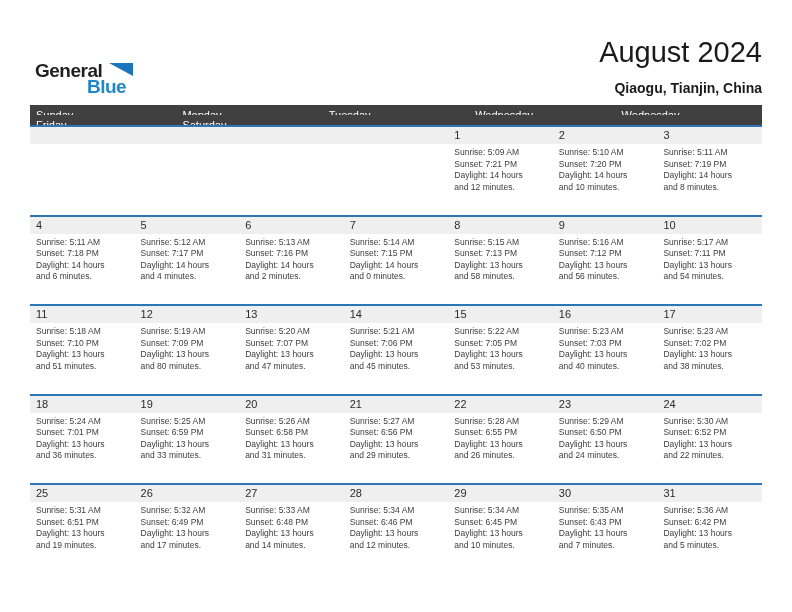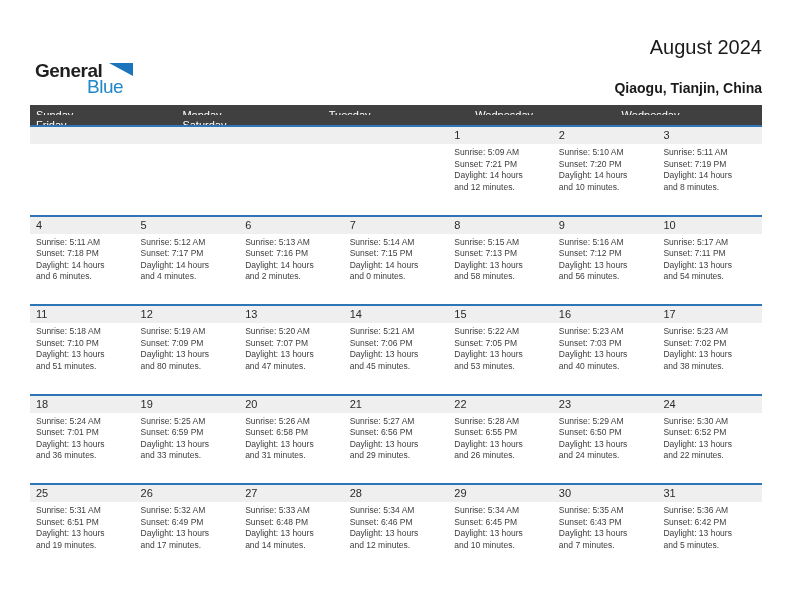--- a/index.html
+++ b/index.html
@@ -13,25 +13,25 @@
     position:absolute;left:0;top:0;font-size:19px;font-weight:700;
     color:#1f1f1f;letter-spacing:-0.5px;
   }
   .logo-triangle{
     position:absolute;left:74px;top:3px;width:24px;height:13px;
     background:#1b75bc;
     -webkit-clip-path:polygon(0 0,100% 0,100% 100%);
     clip-path:polygon(0 0,100% 0,100% 100%);
   }
   .logo-blue{
-    position:absolute;left:52px;top:16px;font-size:19px;font-weight:400;
+    position:absolute;left:52px;top:16px;font-size:19px;font-weight:700;
     color:#2088c8;letter-spacing:-0.5px;
   }
   .page-title{
-    position:absolute;right:30px;top:36px;font-size:20px;font-weight:400;
+    position:absolute;right:30px;top:36px;font-size:29px;font-weight:400;
     color:#1a1a1a;
   }
   .page-location{
     position:absolute;right:30px;top:80px;font-size:14px;font-weight:700;
     color:#1a1a1a;
   }
   
   .calendar{position:absolute;left:30px;top:105px;width:732px;}
   .dow-row{
     display:grid;grid-template-columns:repeat(5,1fr);

